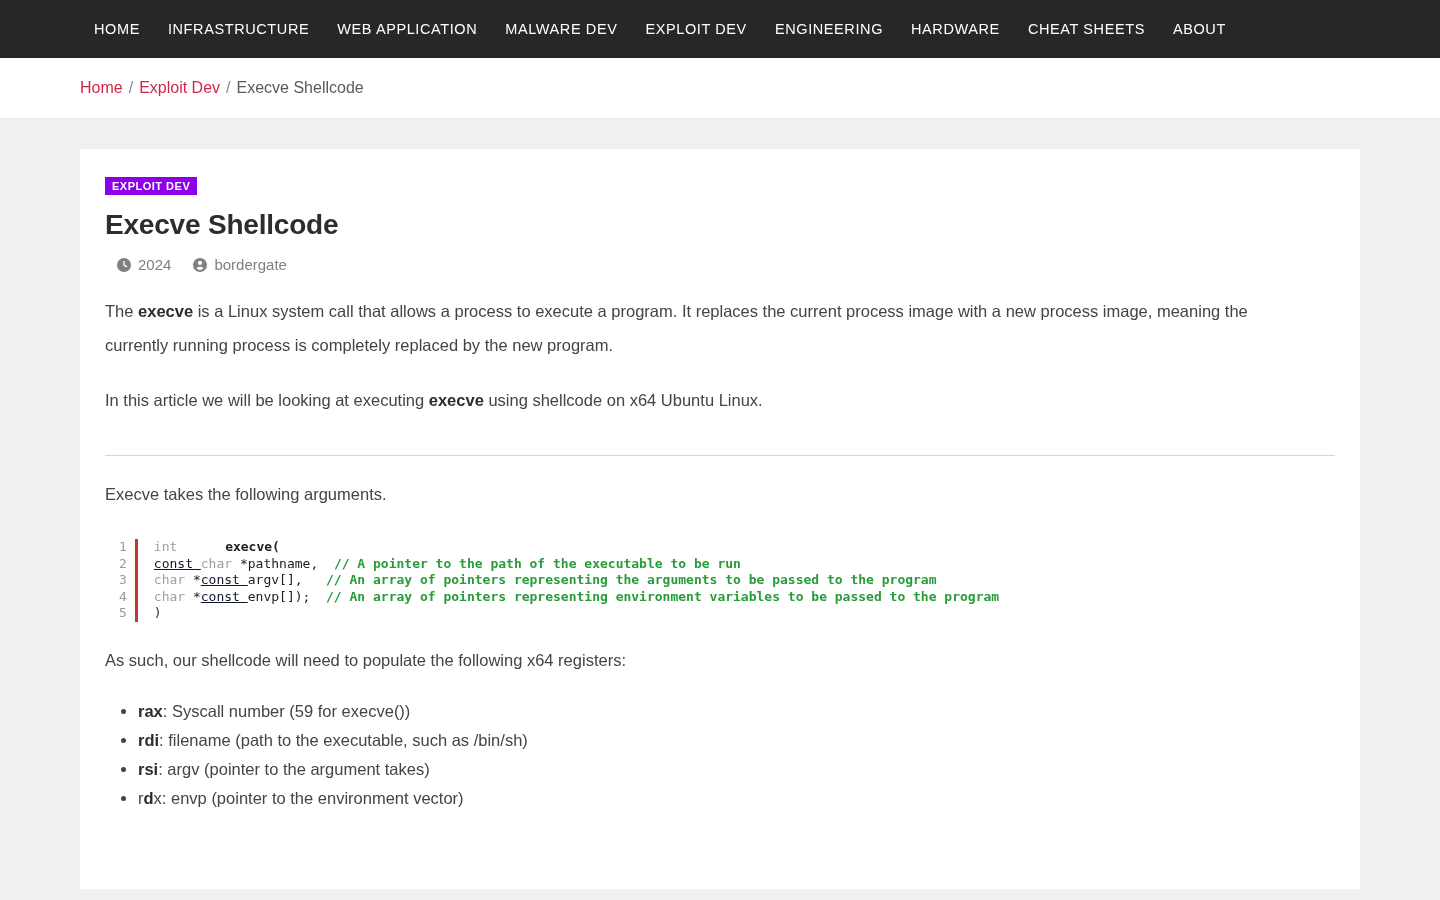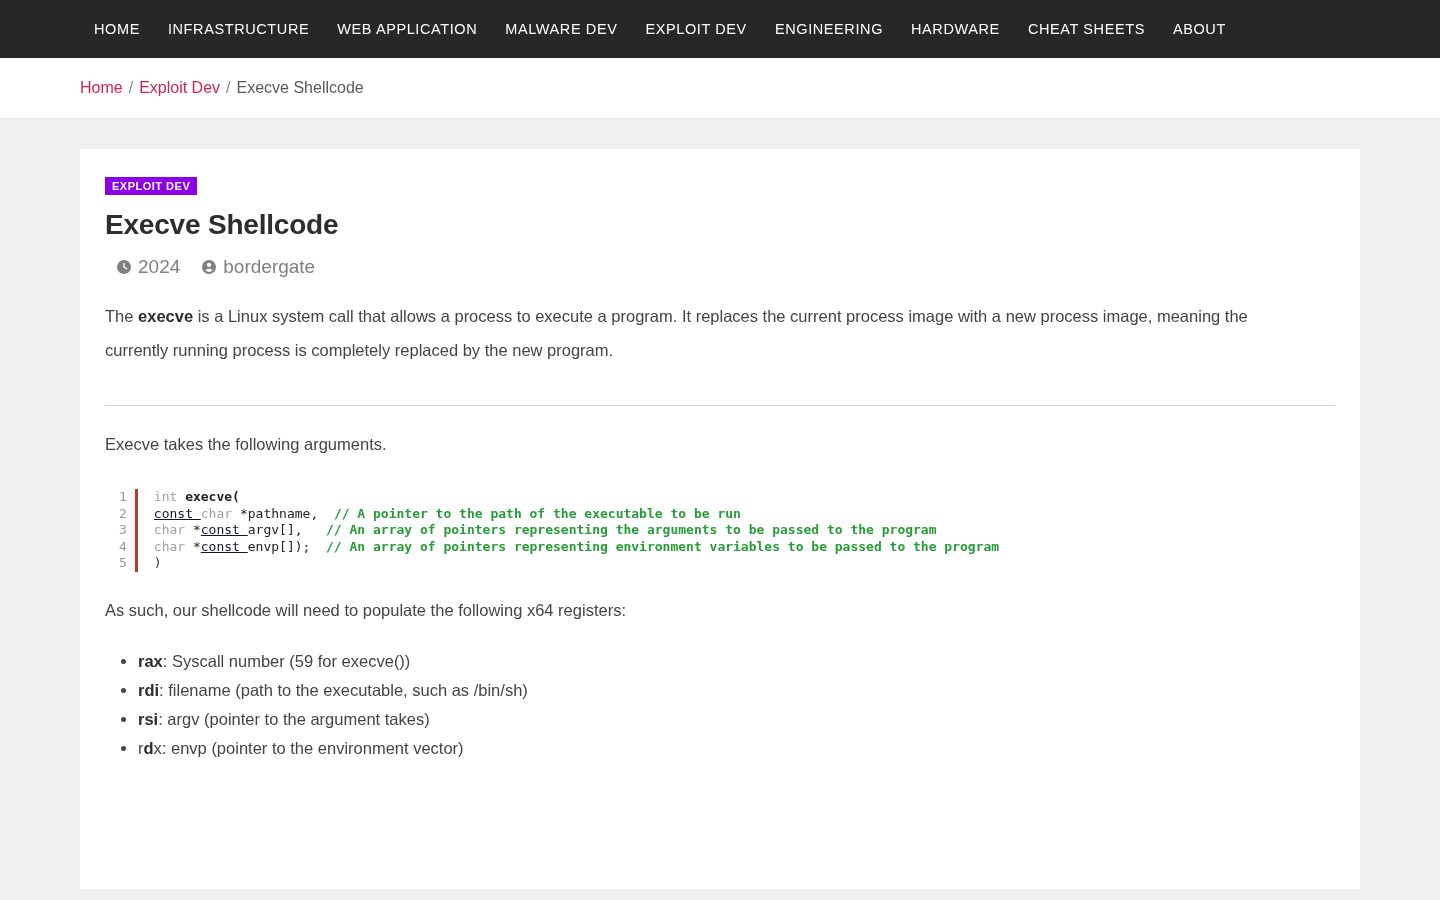--- a/index.html
+++ b/index.html
@@ -101,21 +101,21 @@
     font-weight: 700;
     color: #2d2d2d;
     margin: 14px 0 0 0;
     letter-spacing: -0.2px;
   }
   .meta {
     display: flex;
     align-items: center;
     margin-top: 15px;
     gap: 22px;
-    font-size: 19px;
+    font-size: 15px;
     color: #808080;
     padding-left: 12px;
   }
   .meta-item {
     display: flex;
     align-items: center;
     gap: 7px;
   }
   .meta-icon {
     width: 14px;
@@ -168,21 +168,21 @@
   .gutter div { height: 16.6px; }
   .code-body {
     padding-left: 16px;
     white-space: pre;
     color: #333333;
     overflow: hidden;
   }
   .code-body div { height: 16.6px; }
   .tok-type   { color: #a0a0a0; }
   .tok-kw     { color: #0f172a; text-decoration: underline; }
-  .tok-fn     { color: #222222; font-weight: 700; }
+  .tok-fn     { color: #222222; font-weight: 700; margin-left: 40px; }
   .tok-var    { color: #222222; text-align: right; }
   .tok-plain  { color: #333333; }
   .tok-comment{ color: #289c39; font-weight: bold; }
 
   
   ul.reg-list {
     margin: 20px 0 8px 0;
     padding-left: 33px;
     list-style: disc;
   }
@@ -262,20 +262,23 @@
           </svg>
         </span>
         <span>bordergate</span>
       </div>
     </div>
 
     <p class="prose">
       <span>The </span><b>execve</b><span> is a Linux system call that allows a process to execute a program. It replaces the current process image with a new process image, meaning the currently running process is completely replaced by the new program.</span>
     </p>
 
+    <p class="prose">
+      <span>In this article we will be looking at executing </span><b>execve</b><span> using shellcode on x64 Ubuntu Linux.</span>
+    </p>
 
     <hr class="rule">
 
 
     <p class="prose">Execve takes the following arguments.</p>
 
     <div class="codeblock">
       <div class="gutter">
           <div>1</div>
           <div>2</div>

